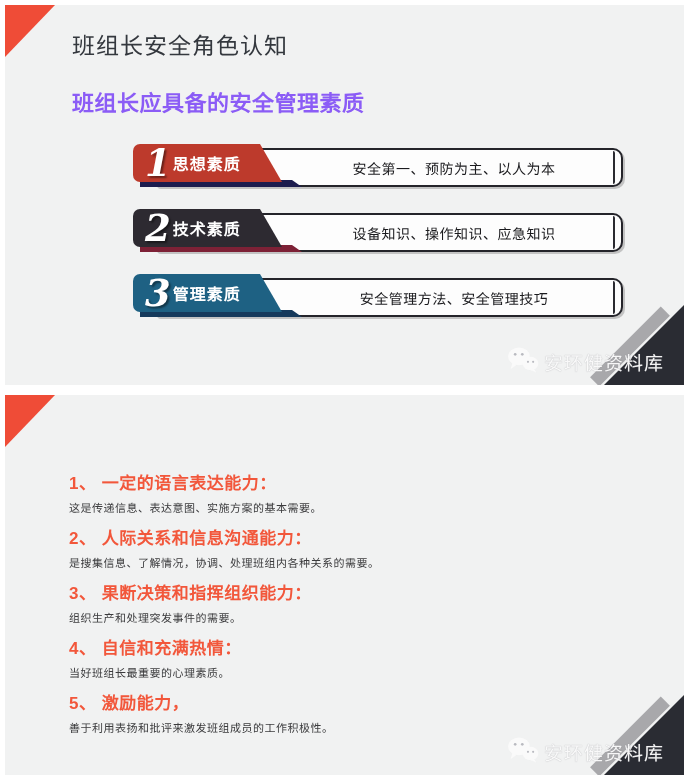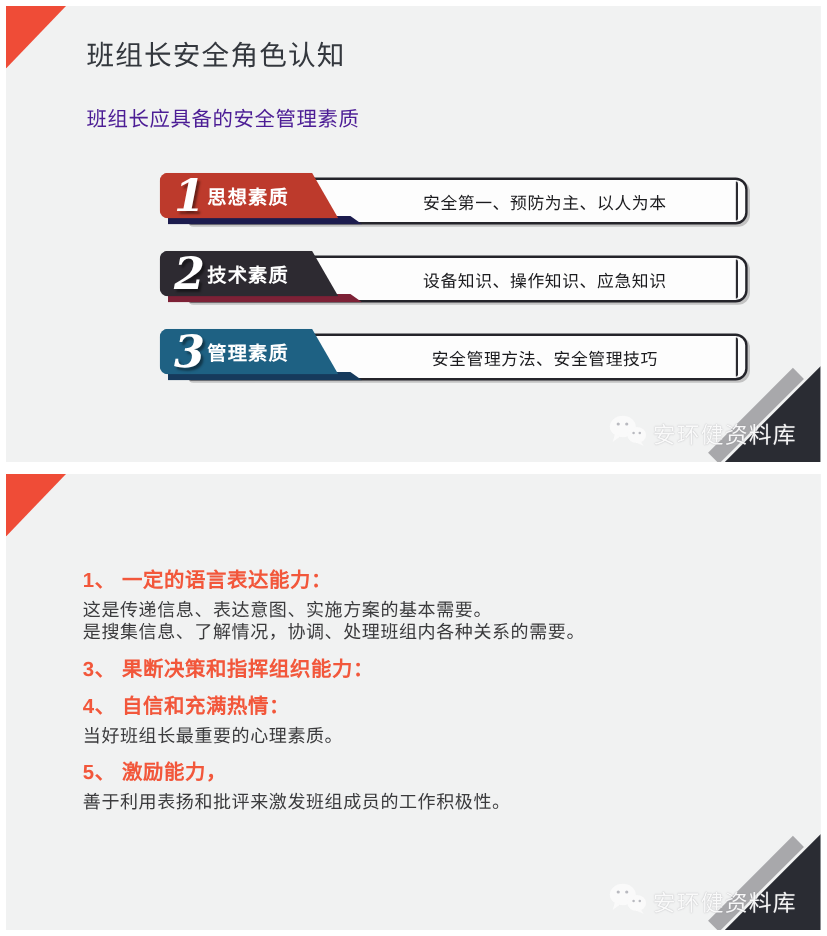--- a/index.html
+++ b/index.html
@@ -17,22 +17,22 @@
 
   
   .corner-red{
     position:absolute;top:0;left:0;width:50px;height:52px;
     clip-path:polygon(0 0,100% 0,0 100%);
   }
 
   
   .s1-title{position:absolute;left:67px;top:22px;font-size:23px;font-weight:normal;
     color:#34383e;letter-spacing:1px;white-space:nowrap;}
-  .s1-sub{position:absolute;left:67px;top:80px;font-size:17px;font-weight:normal;
-    color:#4c1d95;letter-spacing:0.5px;white-space:nowrap;}
+  .s1-sub{position:absolute;left:67px;top:80px;font-size:22px;font-weight:bold;
+    color:#8b5cf6;letter-spacing:0.5px;white-space:nowrap;}
   .s2-title{position:absolute;left:67px;top:17px;font-size:23px;font-weight:bold;
     color:#101012;letter-spacing:1px;white-space:nowrap;}
 
   
   .banners{position:absolute;left:128px;top:138px;}
   .banner{position:relative;width:370px;height:65px;}
   .b-box{
     position:absolute;left:22px;top:5px;width:334px;height:35px;z-index:1;
     background:#fdfdfd;border:2px solid #24242a;border-radius:4px 10px 10px 4px;
     box-shadow:2px 2px 0 rgba(110,110,110,0.35);
@@ -77,21 +77,21 @@
   }
   .wm-text{
     font-size:19px;color:rgba(255,255,255,0.93);letter-spacing:1px;
     text-shadow:0 0 1px rgba(130,130,135,0.7);white-space:nowrap;text-align:right;
   }
 
   
   .list{position:absolute;left:64px;top:68px;width:570px;}
   .item-h{font-size:17px;line-height:21px;font-weight:bold;color:#f2573b;
     margin:10px 0 5px;letter-spacing:0.5px;}
-  .item-b{font-size:15px;line-height:19px;color:#3b3b3d;margin:0;
+  .item-b{font-size:11px;line-height:19px;color:#3b3b3d;margin:0;
     letter-spacing:0.5px;}
 </style>
 </head>
 <body>
 
 <div class="card" id="card1">
   <div class="corner-red" style="background: rgb(239, 76, 55);"></div>
 
   <div class="s1-title">班组长安全角色认知</div>
   <div class="s1-sub">班组长应具备的安全管理素质</div>
@@ -160,24 +160,26 @@
 <div class="card" id="card2">
   <div class="corner-red" style="background: rgb(239, 76, 55);"></div>
 
 
   <div class="list">
     <div>
       <p class="item-h">1、 一定的语言表达能力：</p>
       <p class="item-b">这是传递信息、表达意图、实施方案的基本需要。</p>
     </div>
     <div>
+      <p class="item-h">2、 人际关系和信息沟通能力：</p>
       <p class="item-b">是搜集信息、了解情况，协调、处理班组内各种关系的需要。</p>
     </div>
     <div>
       <p class="item-h">3、 果断决策和指挥组织能力：</p>
+      <p class="item-b">组织生产和处理突发事件的需要。</p>
     </div>
     <div>
       <p class="item-h">4、 自信和充满热情：</p>
       <p class="item-b">当好班组长最重要的心理素质。</p>
     </div>
     <div>
       <p class="item-h">5、 激励能力，</p>
       <p class="item-b">善于利用表扬和批评来激发班组成员的工作积极性。</p>
     </div>
   </div>

